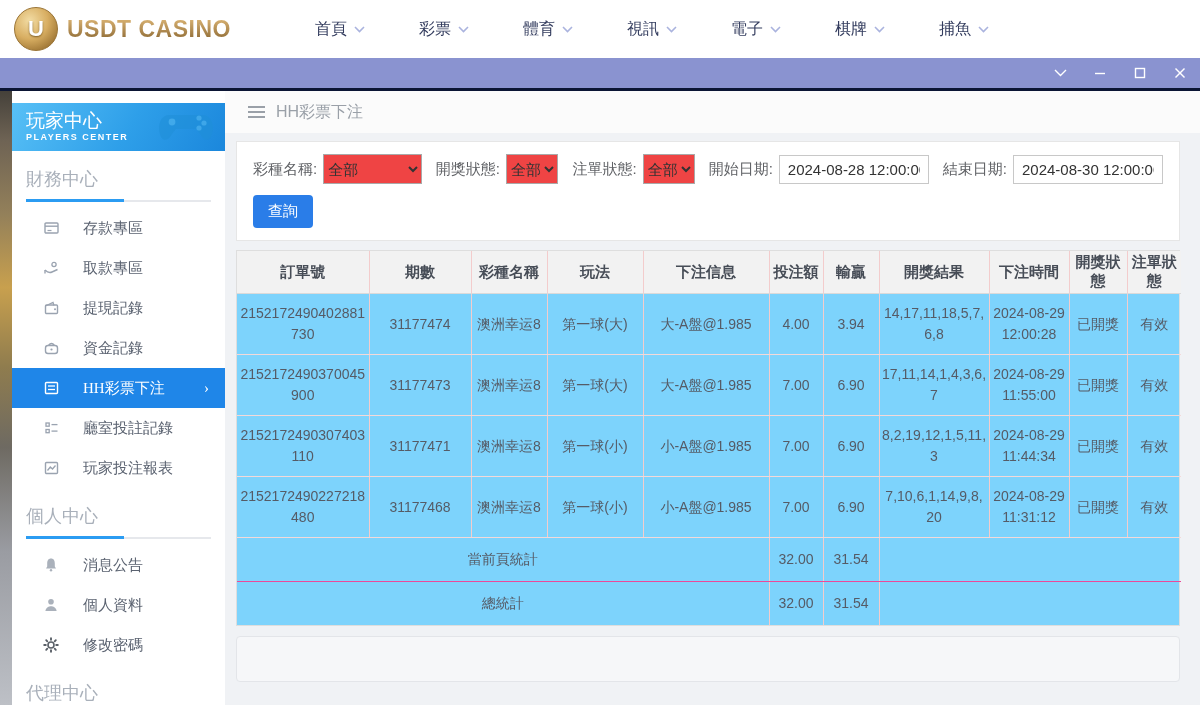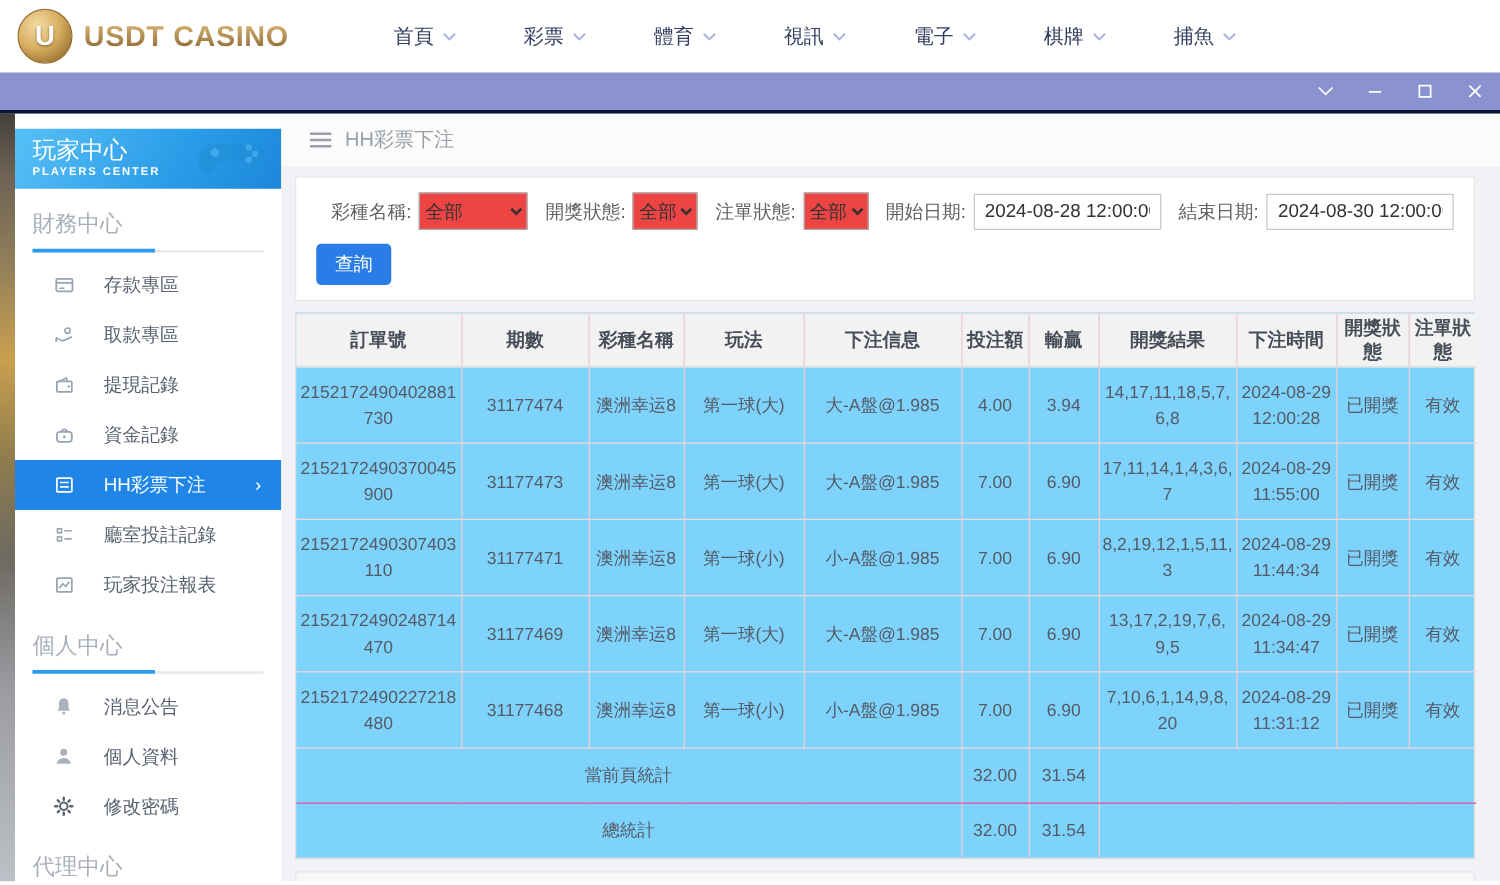--- a/index.html
+++ b/index.html
@@ -34,36 +34,36 @@
   .sidebar { width:213px; flex:none; background:#fff; overflow:hidden; }
   .sb-header { height:48px; padding:7px 0 0 14px; position:relative; overflow:hidden;
     background:linear-gradient(120deg,#58c0f6 0%,#2e9fe9 55%,#1b87dc 100%); color:#fff;margin-top:12px; }
   .sb-header .t { font-size:19px; line-height:22px; }
   .sb-header .s { font-size:9px; letter-spacing:1.5px; font-weight:bold; }
   .sb-header svg.pad { position:absolute; right:8px; top:4px; opacity:.55; }
   .sec-title { color:#a9b0ba; font-size:18px; padding:16px 0 9px 14px; }
   .sec-divider { height:2px; background:#e6e8ec; margin:0 14px 6px 14px; position:relative; }
   .sec-divider::before { content:''; position:absolute; left:0; top:-1px; height:3px; width:98px; background:#2b9cf2; }
   .side-item { height:40px; display:flex; align-items:center; padding-left:30px; gap:23px;
-    color:#5a6270; font-size:15px; cursor:pointer; position:relative; }
+    color:#5a6270; font-size:15px; cursor:pointer; position:relative;font-family:Liberation Serif, serif; }
   .side-item .ic { width:18px; display:flex; justify-content:center; flex:none; }
   .side-item.active { background:#1f86e8; color:#fff; }
   .side-item.active .chev { position:absolute; right:16px; font-size:15px; color:#fff; }
 
   
   .main { flex:1; background:#f0f2f5; padding:0 20px 0 11px; overflow:hidden; }
   .breadcrumb { display:flex; align-items:center; gap:11px; height:42px;
     color:#9aa0a8; font-size:16px; background:#fbfbfb; margin:0 -20px 8px -11px; padding-left:23px; }
   .hamburger { display:flex; flex-direction:column; gap:3px; }
   .hamburger i { display:block; width:17px; height:2px; background:#9aa0a8; }
 
   .filter-panel { background:#fff; border:1px solid #e6e6e6; padding:12px 16px 12px 16px; margin-bottom:9px; }
   .filter-row { display:flex; align-items:center; font-size:15px; color:#606266; white-space:nowrap; }
   .filter-row label { margin:0 6px 0 14px; }
-  .filter-row label:first-child { margin-left:12px; }
+  .filter-row label:first-child { margin-left:0; }
   .filter-row select { height:30px; border:1px solid #a9a9a9; background:#ef4444; font-size:15px; color:#333; }
   .sel-lottery { width:132px; } .sel-draw { width:70px; } .sel-order { width:52px; }
   .filter-row input[type=text] { height:29px; width:150px; border:1px solid #c8c8c8; padding:0 8px; font-size:15px; color:#333; }
   .search-btn { margin-top:11px; background:#2a7de8; color:#fff; border:none; border-radius:4px;
     padding:7px 15px; font-size:15px; cursor:pointer; }
 
   
   .table-wrap { background:#7dd3fc; border:1px solid #dedede; }
   table { width:100%; border-collapse:collapse; table-layout:fixed; font-size:14px; color:#555b66; }
   th { background:#f2f2f2; color:#474d57; font-size:15px; font-weight:bold; height:41px;
@@ -391,33 +391,20 @@
             <td>第一球(小)</td>
             <td>小-A盤@1.985</td>
             <td>7.00</td>
             <td>6.90</td>
             <td>8,2,19,12,1,5,11,3</td>
             <td>2024-08-29 11:44:34</td>
             <td>已開獎</td>
             <td>有效</td>
           </tr>
           <tr>
-            <td>2152172490248714470</td>
-            <td>31177469</td>
-            <td>澳洲幸运8</td>
-            <td>第一球(大)</td>
-            <td>大-A盤@1.985</td>
-            <td>7.00</td>
-            <td>6.90</td>
-            <td>13,17,2,19,7,6,9,5</td>
-            <td>2024-08-29 11:34:47</td>
-            <td>已開獎</td>
-            <td>有效</td>
-          </tr>
-          <tr>
             <td>2152172490227218480</td>
             <td>31177468</td>
             <td>澳洲幸运8</td>
             <td>第一球(小)</td>
             <td>小-A盤@1.985</td>
             <td>7.00</td>
             <td>6.90</td>
             <td>7,10,6,1,14,9,8,20</td>
             <td>2024-08-29 11:31:12</td>
             <td>已開獎</td>

